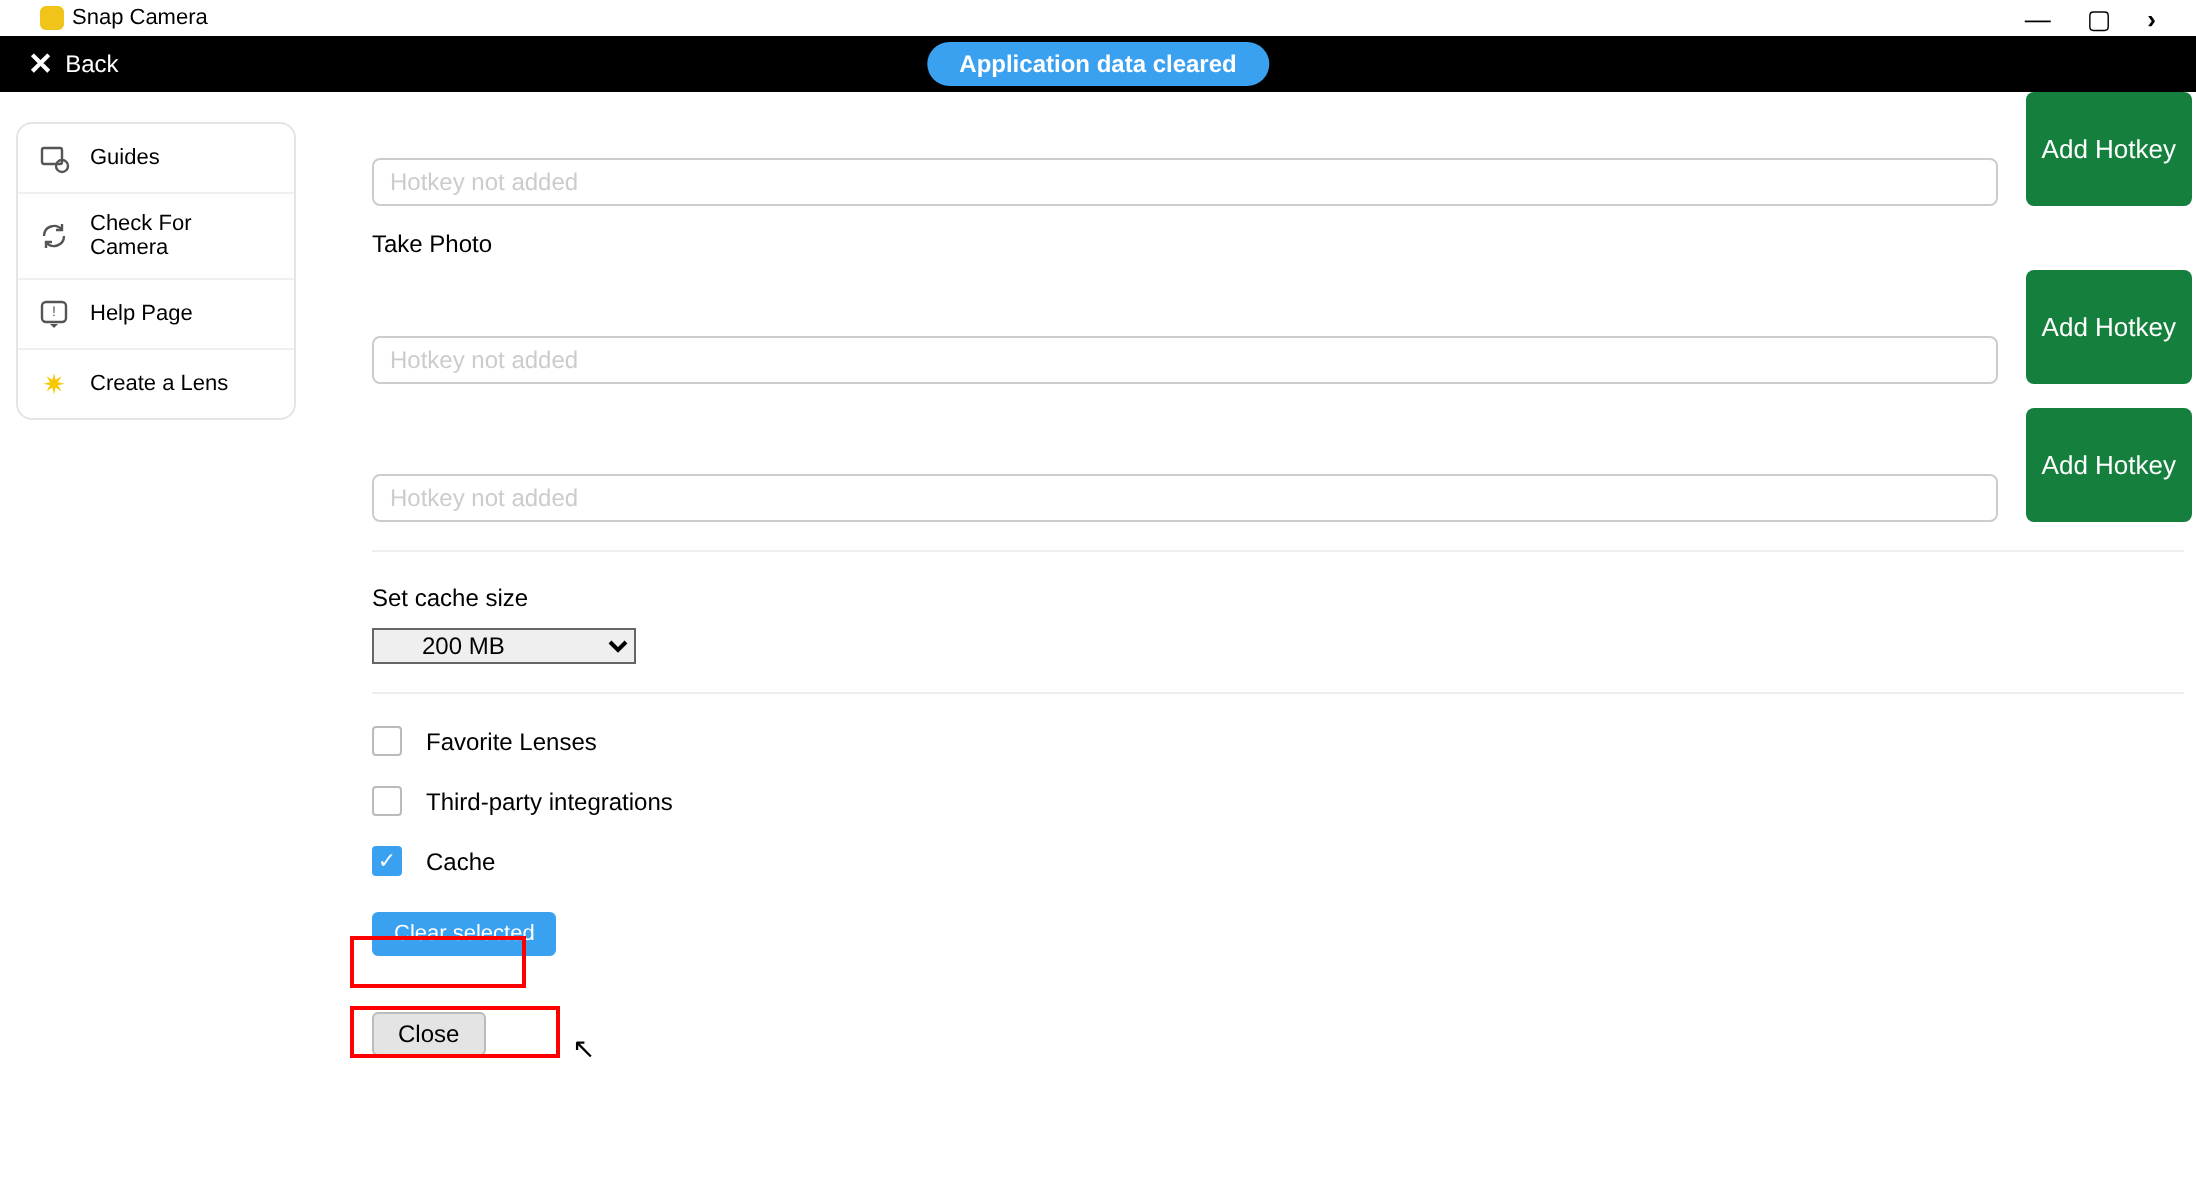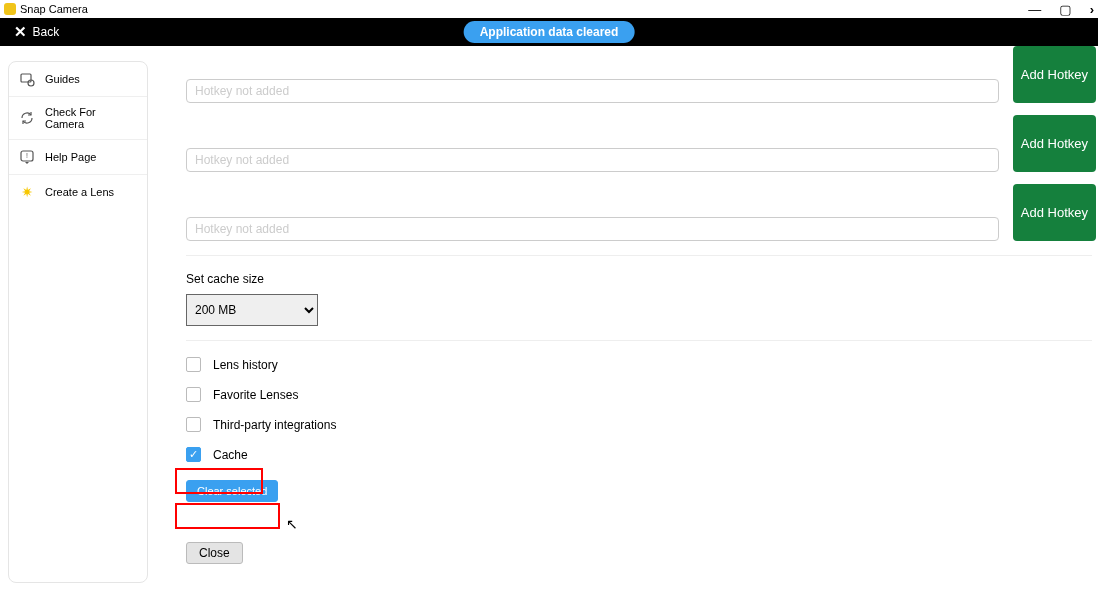--- a/index.html
+++ b/index.html
@@ -1,53 +1,53 @@
 <!DOCTYPE html>
 <html><head>
 <meta charset="utf-8">
 <style>
 * { margin: 0; padding: 0; box-sizing: border-box; }
 body { font-family: Arial, sans-serif; background: #fff; width: 1098px; height: 591px; overflow: hidden; position: relative; }
 
 
-.titlebar { height: 18px; display: flex; align-items: center; justify-content: space-between; padding: 0 4px; font-size: 11px; }
+.titlebar { height: 18px; display: flex; align-items: center; justify-content: space-between; padding: 0 20px; font-size: 11px; }
 .titlebar-left { display: flex; align-items: center; gap: 4px; }
 .titlebar-icon { width: 12px; height: 12px; border-radius: 3px; background: #f0c419; display: inline-block; }
 .titlebar-controls { display: flex; gap: 18px; font-size: 13px; }
 
 
 .header { background: #000; height: 28px; display: flex; align-items: center; position: relative; padding-left: 14px; color: #fff; }
 .back-btn { display: flex; align-items: center; gap: 6px; font-size: 12px; cursor: pointer; }
 .back-btn .x-icon { font-size: 15px; font-weight: bold; }
 .banner { position: absolute; left: 50%; transform: translateX(-50%); background: #3aa0f0; height: 22px; padding: 0 16px; border-radius: 11px; display: flex; align-items: center; font-size: 12px; font-weight: bold; }
 
 
 .container { display: flex; height: calc(100% - 46px); }
-.sidebar { width: 156px; padding: 15px 0 8px 8px; display: flex; flex-direction: row; justify-content: space-between; }
+.sidebar { width: 156px; padding: 15px 0 8px 8px; display: flex; flex-direction: column; justify-content: space-between; }
 .nav-card { background: #fff; border: 1px solid #e5e5e5; border-radius: 8px; overflow: hidden; width: 140px; }
 .nav-item { display: flex; align-items: center; gap: 10px; padding: 9px 10px; border-bottom: 1px solid #efefef; font-size: 11px; cursor: pointer; }
 .nav-item:last-child { border-bottom: none; }
 .nav-icon { width: 16px; height: 16px; display: flex; align-items: center; justify-content: center; }
 .footer { font-size: 10px; color: #666; line-height: 1.5; padding: 4px; }
 .footer a { color: #666; text-decoration: none; }
 .sep { color: #bbb; margin: 0 3px; }
 
 
 .main { flex: 1; padding: 0 0 0 30px; overflow-y: auto; }
 .section { padding-right: 2px; }
 .field-row { margin-bottom: 12px; }
 .field-label { font-size: 12px; margin-bottom: 6px; }
 .input-line { display: flex; gap: 14px; align-items: flex-end; }
 .text-input { flex: 1; border: 1px solid #ccc; border-radius: 4px; height: 24px; padding: 0 8px; font-size: 12px; color: #999; }
 .text-input::placeholder { color: #ccc; }
 .add-btn { background: #15803d; color: #fff; border: none; border-radius: 4px; font-size: 13px; padding: 21px 8px; cursor: pointer; white-space: nowrap; }
 .divider { border-top: 1px solid #eee; margin: 14px 0 16px 0; width: 906px; }
 .heading { font-size: 18px; font-weight: 400; margin-bottom: 8px; }
 .sub-label { font-size: 12px; margin-bottom: 8px; }
-.select { width: 132px; height: 32px; border: 1px solid #666; font-size: 12px; padding: 0 4px; }
+.select { width: 132px; height: 18px; border: 1px solid #666; font-size: 12px; padding: 0 20px; }
 .checkbox-row { display: flex; align-items: center; gap: 12px; margin-bottom: 15px; font-size: 12px; }
 .cb { width: 15px; height: 15px; border: 1px solid #bbb; border-radius: 2px; display: flex; align-items: center; justify-content: center; }
 .cb.checked { background: #3aa0f0; border-color: #3aa0f0; color: #fff; font-size: 11px; }
 .btn-blue { background: #3aa0f0; color: #fff; border: 1px solid #3aa0f0; border-radius: 3px; font-size: 11px; padding: 4px 10px; cursor: pointer; }
 .btn-gray { background: #e4e4e4; border: 1px solid #bbb; border-radius: 3px; font-size: 12px; padding: 3px 12px; cursor: pointer; }
 
 
 .hl { border: 2px solid red; position: absolute; pointer-events: none; }
 .cursor { position: absolute; font-size: 14px; }
 </style>
@@ -117,20 +117,21 @@
 
   <div class="main">
     <div class="section">
       <div class="field-row">
         <div class="input-line">
           <input class="text-input" placeholder="Hotkey not added" style="">
           <button class="add-btn">Add Hotkey</button>
         </div>
       </div>
       <div class="field-row">
+        <div class="field-label">Take Photo</div>
         <div class="input-line">
           <input class="text-input" placeholder="Hotkey not added" style="">
           <button class="add-btn">Add Hotkey</button>
         </div>
       </div>
       <div class="field-row">
         <div class="input-line">
           <input class="text-input" placeholder="Hotkey not added" style="">
           <button class="add-btn">Add Hotkey</button>
         </div>
@@ -141,36 +142,32 @@
       <div class="sub-label">Set cache size</div>
       <select class="select">
         <option>200 MB</option>
       </select>
 
       <div class="divider"></div>
 
 
       <div class="checkbox-row">
         <span class="cb"></span>
-        <span>Lens history</span>
-      </div>
-      <div class="checkbox-row">
-        <span class="cb"></span>
         <span>Favorite Lenses</span>
       </div>
       <div class="checkbox-row">
         <span class="cb"></span>
         <span>Third-party integrations</span>
       </div>
       <div class="checkbox-row" style="margin-bottom:18px;">
         <span class="cb checked">✓</span>
         <span>Cache</span>
       </div>
 
-      <div style="margin-bottom:40px;">
+      <div style="margin-bottom:28px;">
         <button class="btn-blue">Clear selected</button>
       </div>
 
       <button class="btn-gray">Close</button>
     </div>
   </div>
 </div>
 
 <div class="hl" style="left:175px; top:468px; width:88px; height:26px;"></div>
 <div class="hl" style="left:175px; top:503px; width:105px; height:26px;"></div>

